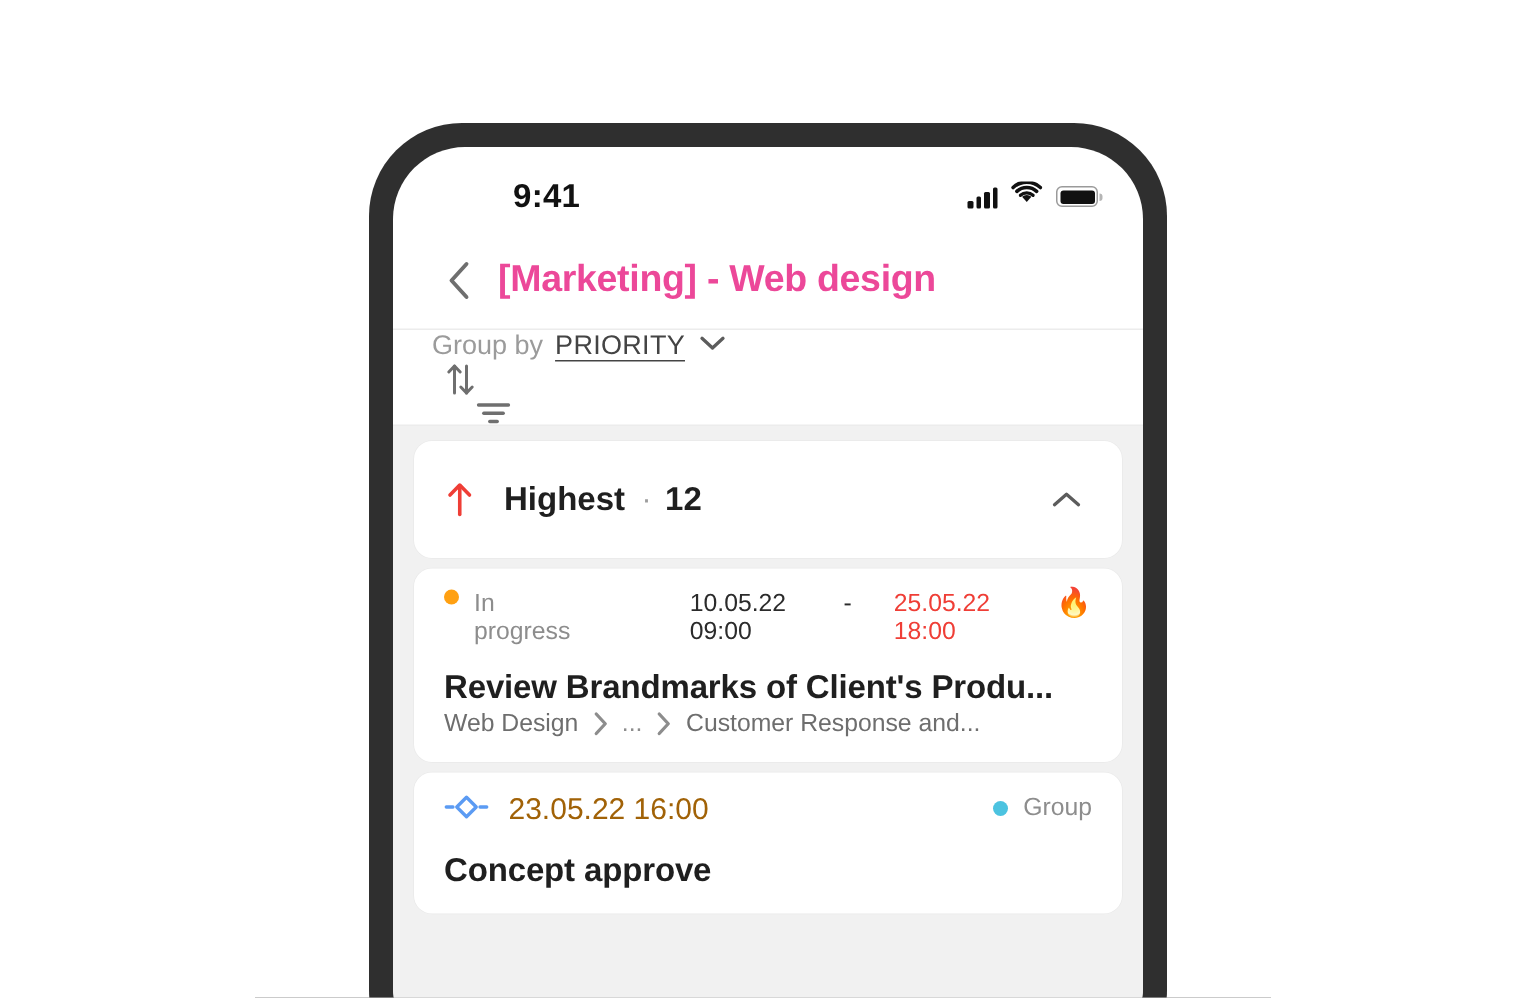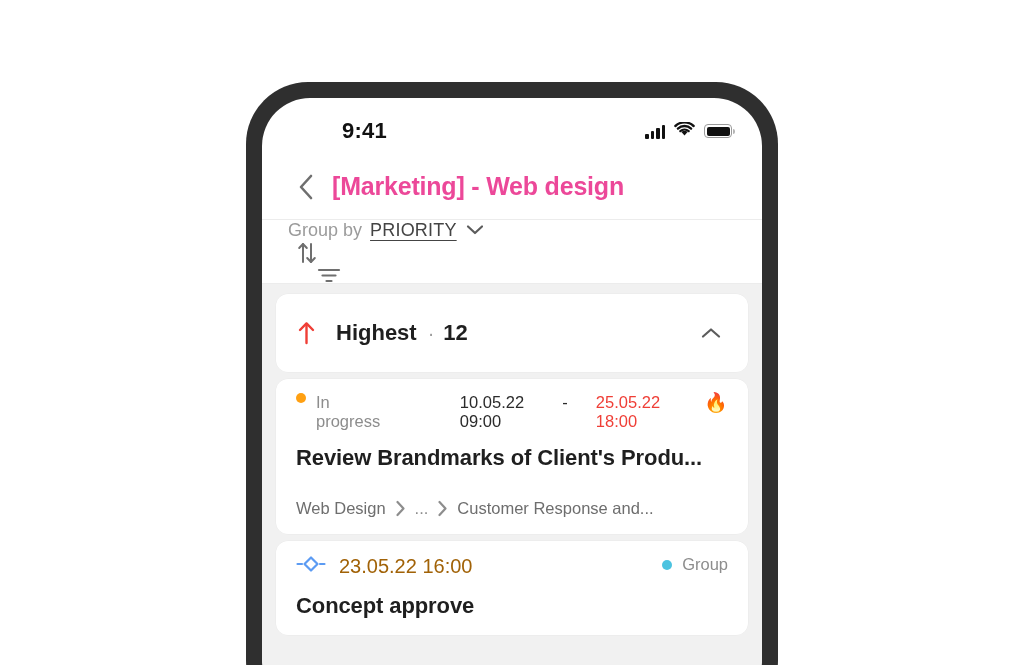--- a/index.html
+++ b/index.html
@@ -249,21 +249,21 @@
     font-weight: 600;
     color: #1f1f1f;
     margin-top: 14px;
     white-space: nowrap;
     overflow: hidden;
     letter-spacing: -0.1px;
   }
   .breadcrumb {
     display: flex;
     align-items: center;
-    margin-top: 28px;
+    margin-top: 2px;
     font-size: 16.5px;
     color: #6e6e6e;
     white-space: nowrap;
   }
   .crumb-sep {
     margin: 0 9px;
     display: flex;
     align-items: center;
   }
   .crumb-ellipsis { color: #8d8d8d; }

